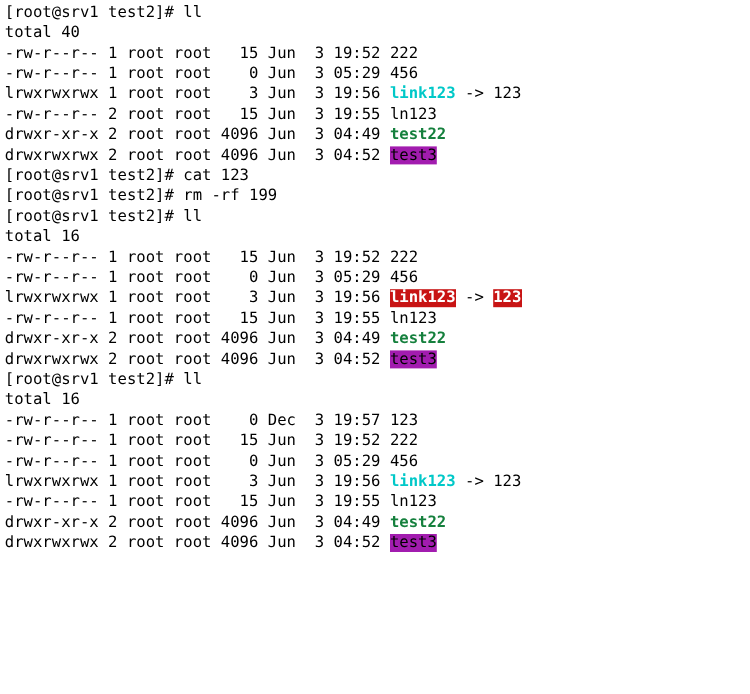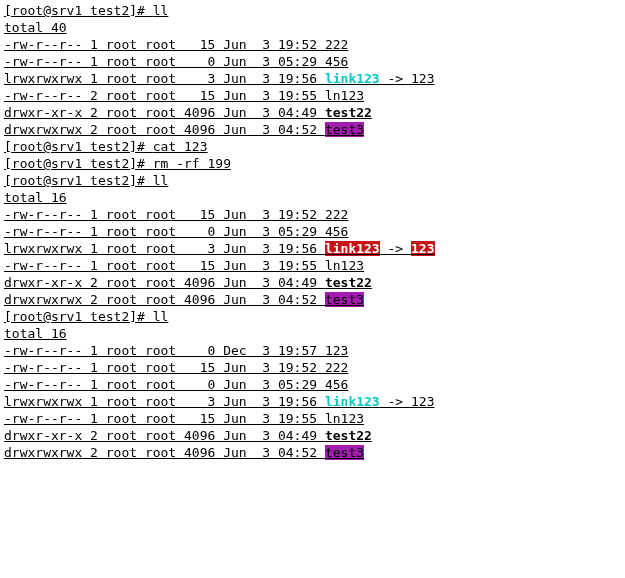--- a/index.html
+++ b/index.html
@@ -1,21 +1,21 @@
 <!DOCTYPE html>
 <html><head>
 <meta charset="utf-8">
 <style>
   html,body{margin:0;padding:0;background:#fff;color:#000;
     font-family:"DejaVu Sans Mono","Menlo","Consolas",monospace;
     font-size:13px;line-height:17px;}
   .term{padding:2px 4px;width:625px;box-sizing:border-box;}
-  .line{white-space:pre;text-decoration:underline;}
+  .line{white-space:pre;}
   .cyan{color:#00c8c8;font-weight:bold;}
-  .blue{color:#000000;font-weight:bold;}
+  .blue{color:#15803d;font-weight:bold;}
   .green-bg{background:#a21caf;color:#000;}
   .broken{color:#fff;background:#c81414;font-weight:bold;}
   .arrow{color:#000;}
 </style>
 </head>
 <body>
 
 <div class="term">
 
   <div class="line"><span>[root@srv1 test2]# </span><span>ll</span></div>

